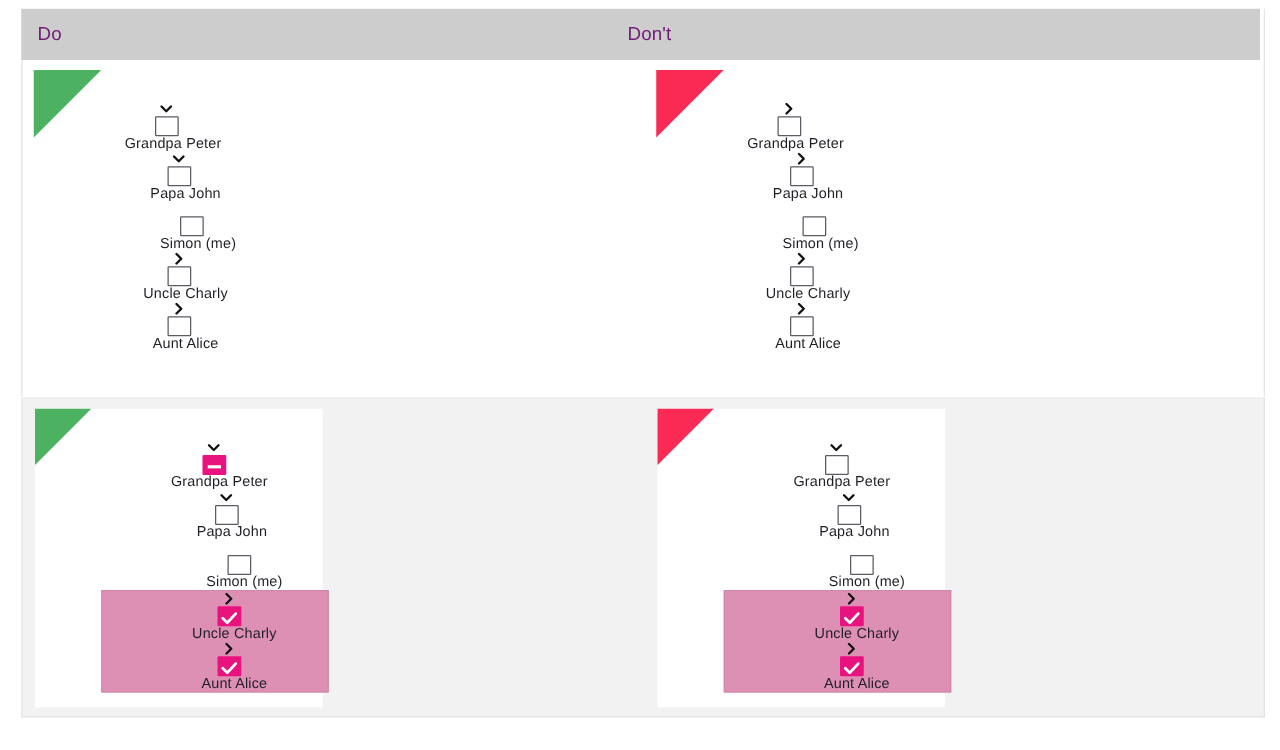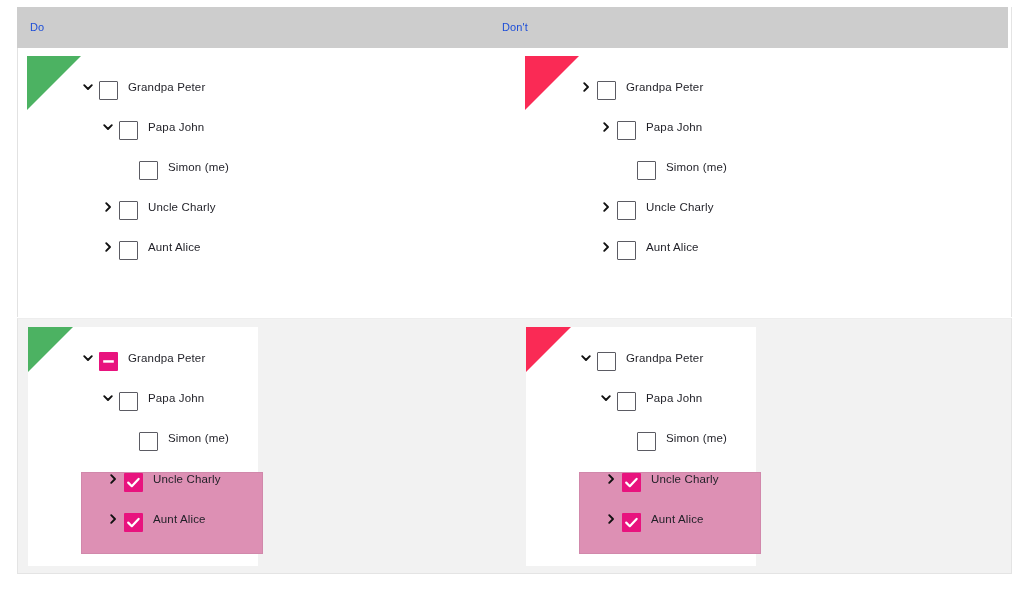--- a/index.html
+++ b/index.html
@@ -39,22 +39,22 @@
     top: 0;
     width: 991px;
     height: 41px;
     background: #cdcdcd;
   }
   .header-cell {
     position: absolute;
     top: 0;
     height: 41px;
     line-height: 41px;
-    font-size: 11px;
-    color: #1d4ed8;
+    font-size: 15px;
+    color: #701a75;
     font-weight: 400;
     letter-spacing: 0.1px;
   }
   .header-cell.do   { left: 13px; }
   .header-cell.dont { left: 485px; }
 
   .top-body {
     position: absolute;
     left: 0;
     top: 41px;
@@ -101,22 +101,23 @@
   .tri.small { border-width: 45px 45px 0 0; }
 
   
   .tree {
     position: absolute;
   }
   .row {
     position: relative;
     height: 40px;
     display: flex;
-    align-items: flex-start;
-    box-sizing: border-box;
+    align-items: center;
+    box-sizing: border-box;
+    flex-direction: column;
   }
   .row .chev {
     width: 20px;
     min-width: 20px;
     display: flex;
     align-items: center;
     justify-content: center;
     color: #111111;
   }
   .row .chev svg { display: block; }

